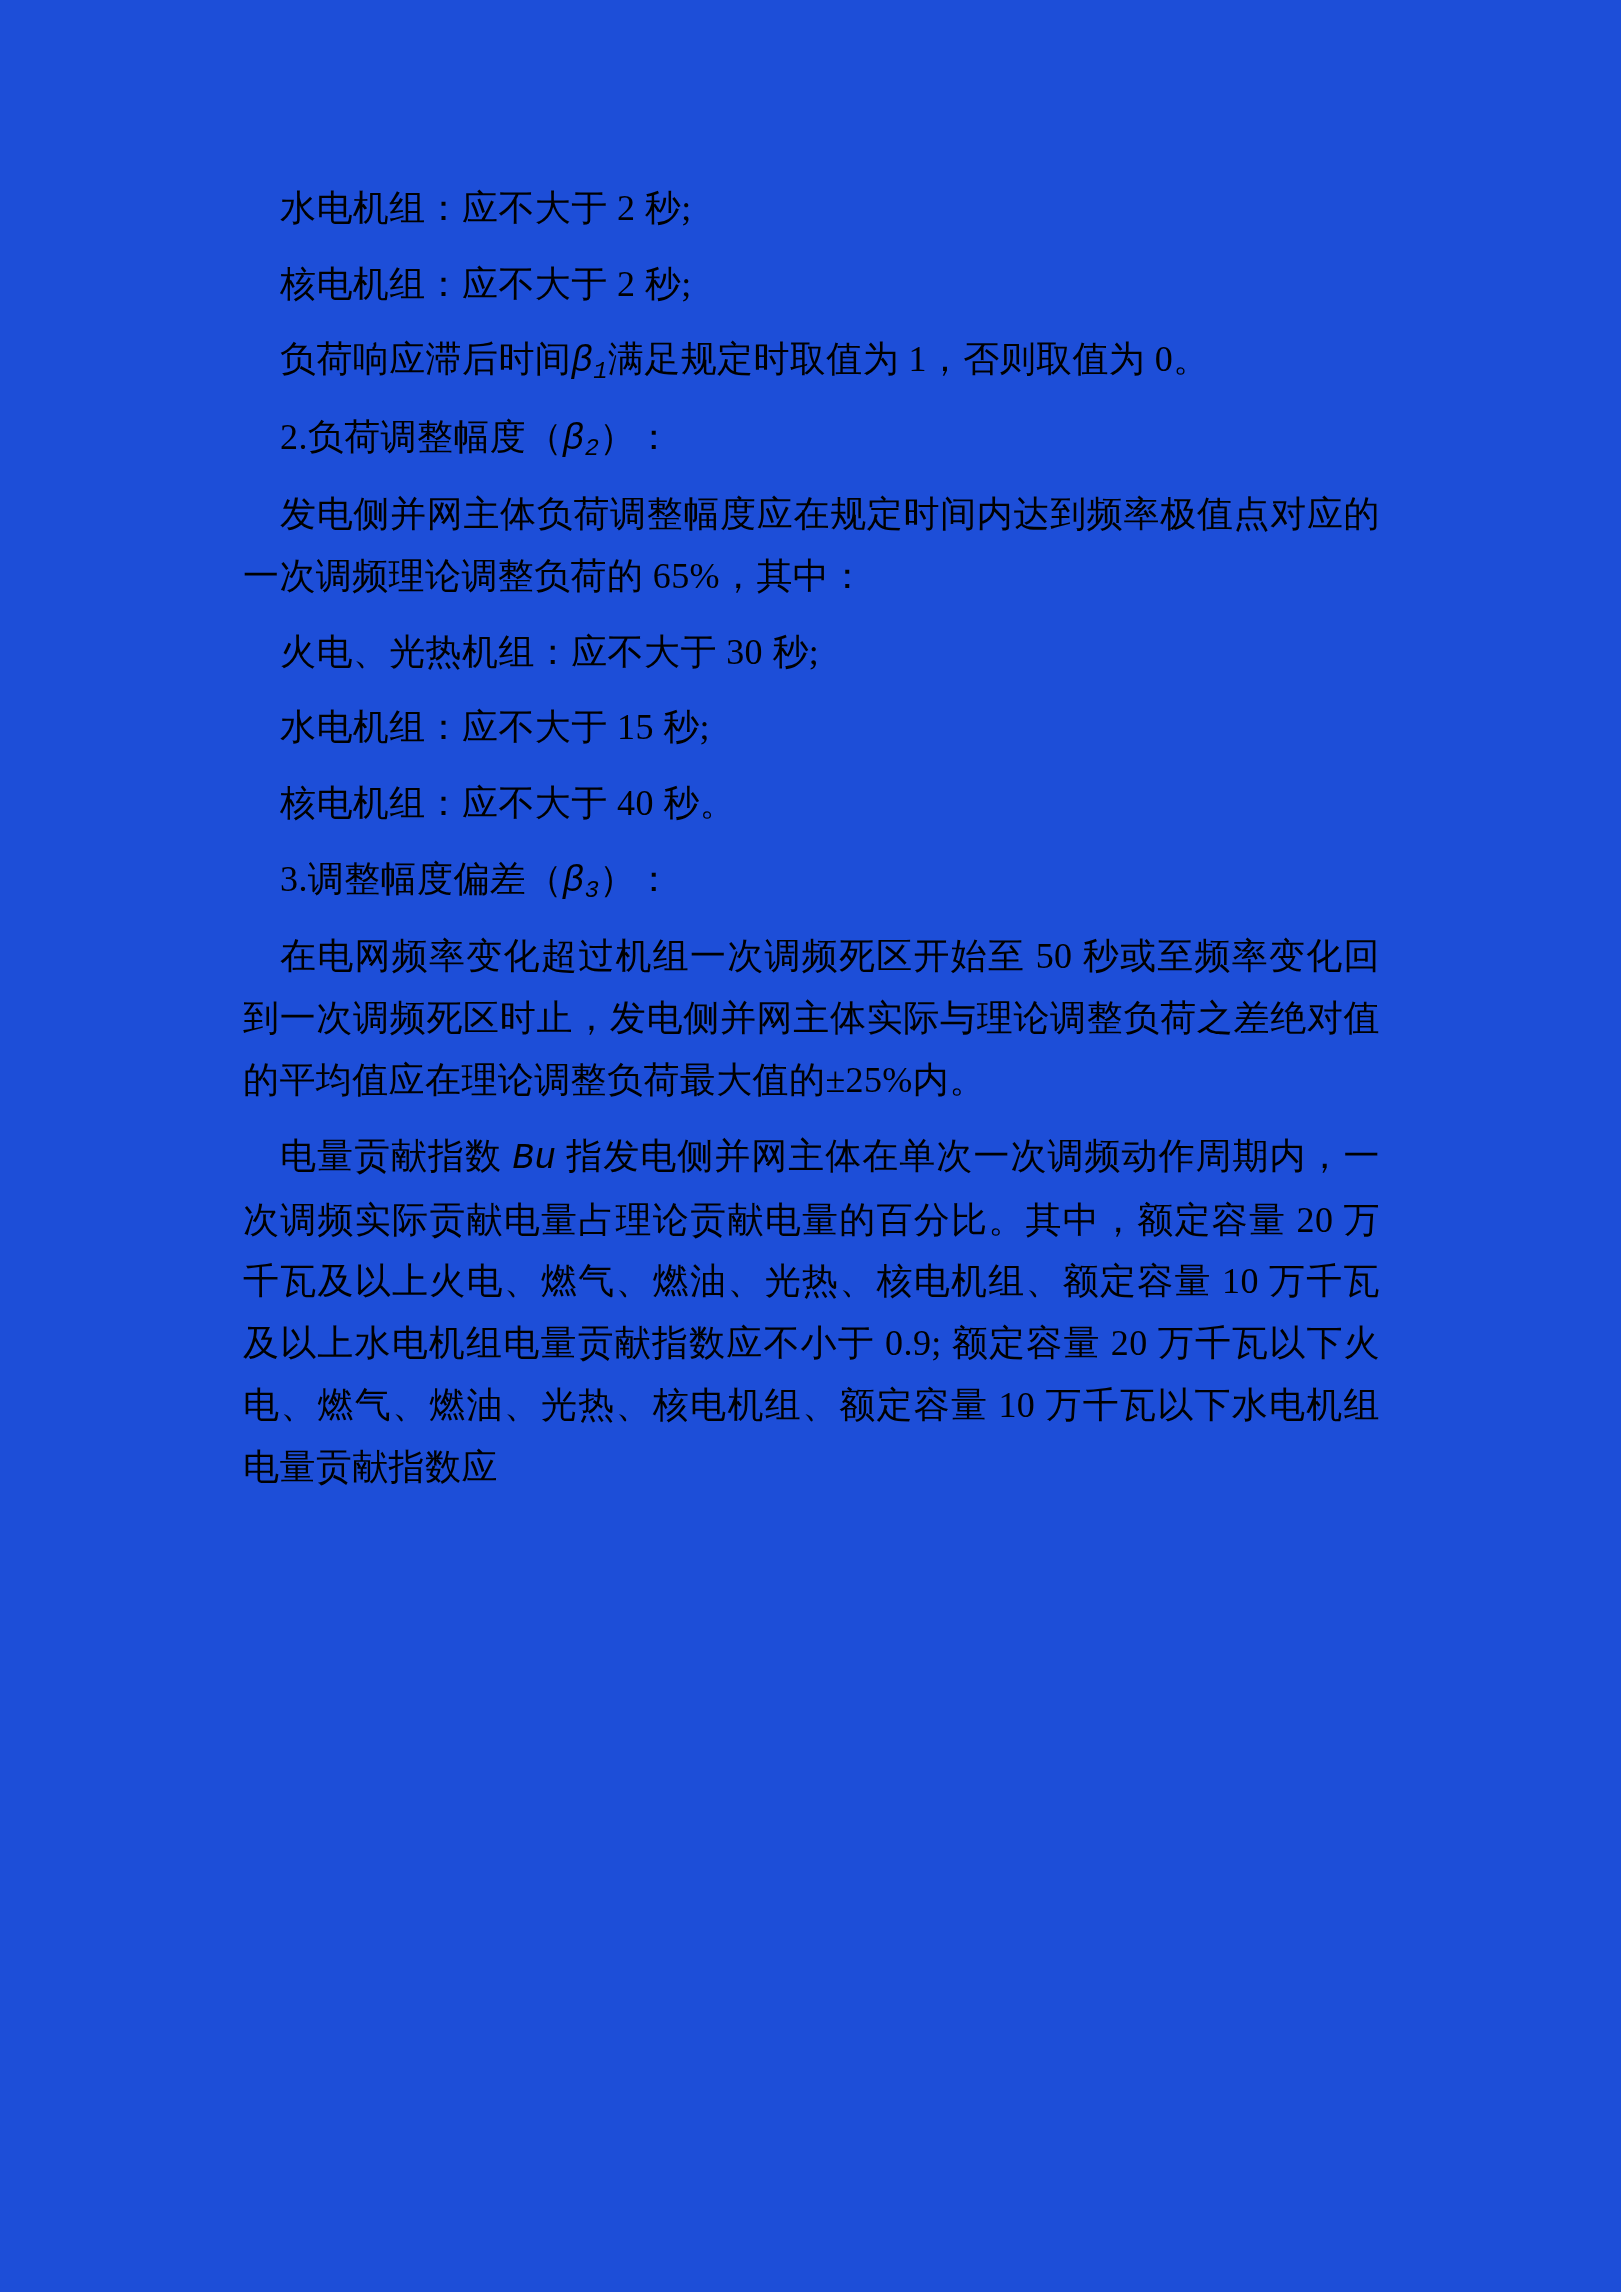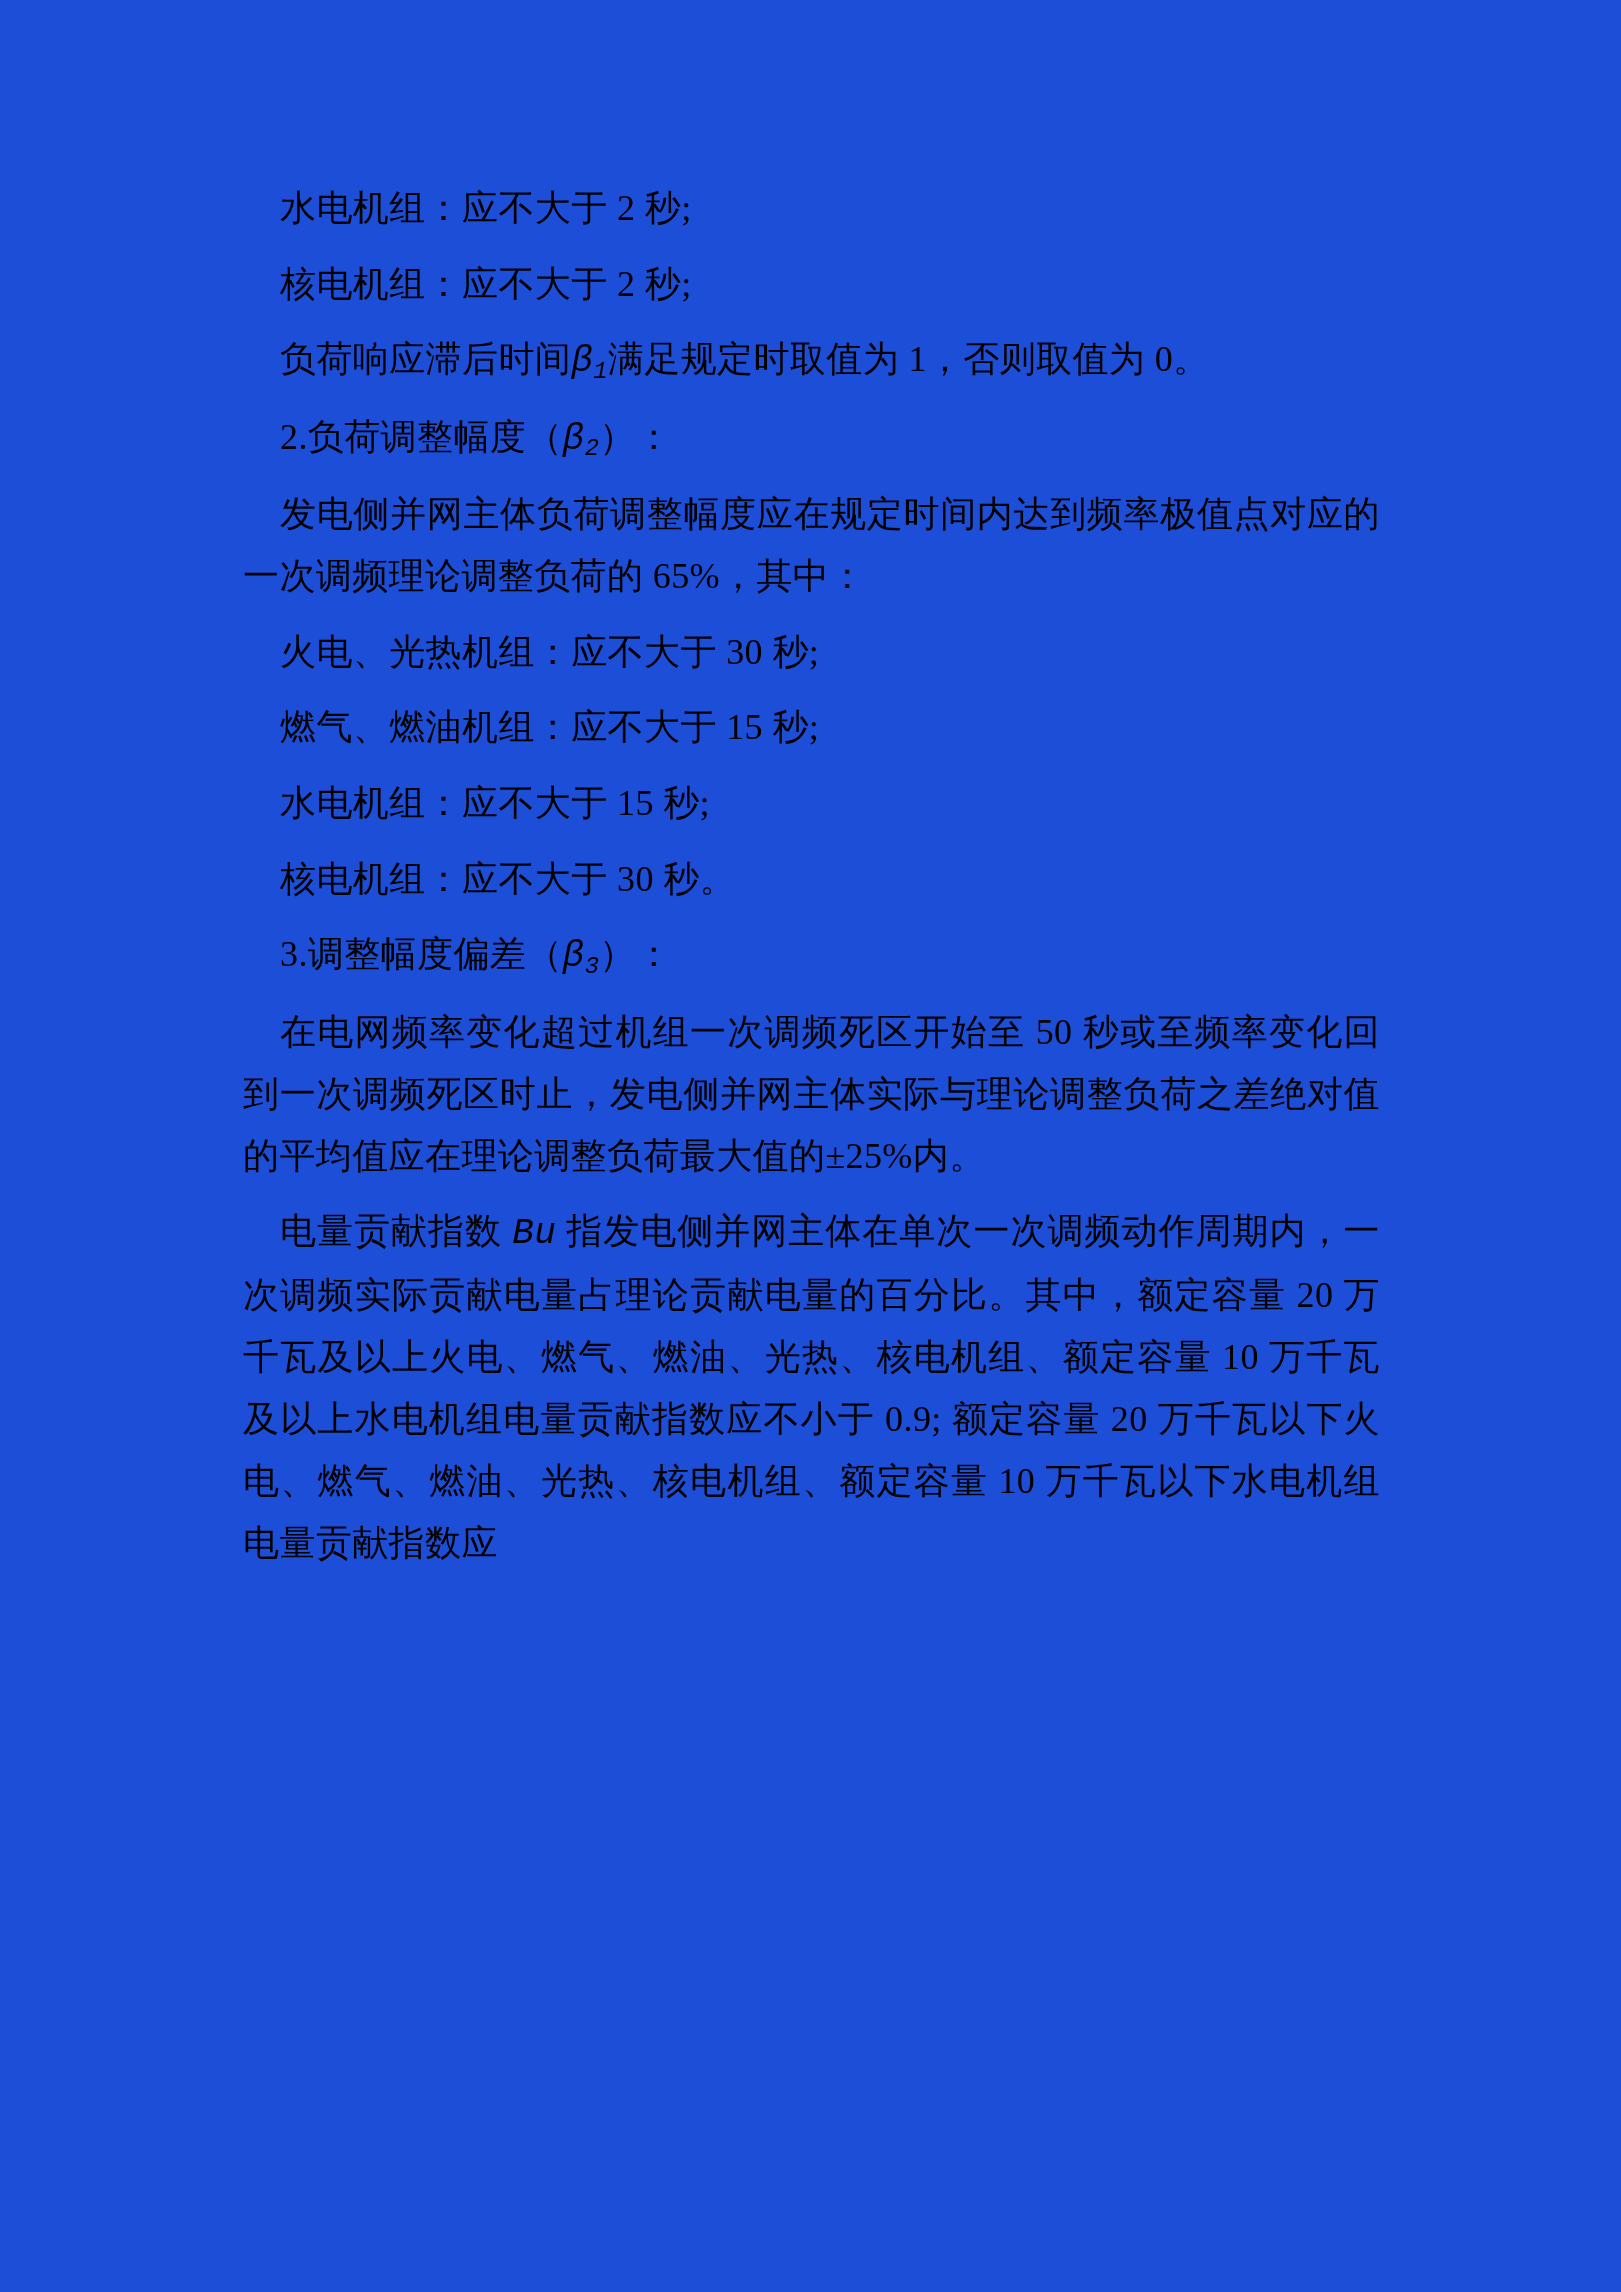--- a/index.html
+++ b/index.html
@@ -82,25 +82,24 @@
     <p class="para indent">核电机组：应不大于 2 秒<span class="latin">;</span></p>
 
     <p class="para indent">负荷响应滞后时间<span class="math-it">β<sub>1</sub></span>满足规定时取值为 1，否则取值为 0。</p>
 
     <p class="para indent">2.负荷调整幅度（<span class="math-it">β<sub>2</sub></span>）：</p>
 
     <p class="para first-indent">发电侧并网主体负荷调整幅度应在规定时间内达到频率极值点对应的一次调频理论调整负荷的 65%，其中：</p>
 
     <p class="para indent">火电、光热机组：应不大于 30 秒<span class="latin">;</span></p>
 
-    <p class="para indent">燃气、燃油机组：应不大于 15 秒<span class="latin">;</span></p>
 
     <p class="para indent">水电机组：应不大于 15 秒<span class="latin">;</span></p>
 
-    <p class="para indent">核电机组：应不大于 30 秒。</p>
+    <p class="para indent">核电机组：应不大于 40 秒。</p>
 
     <p class="para indent">3.调整幅度偏差（<span class="math-it">β<sub>3</sub></span>）：</p>
 
     <p class="para first-indent">在电网频率变化超过机组一次调频死区开始至 50 秒或至频率变化回到一次调频死区时止，发电侧并网主体实际与理论调整负荷之差绝对值的平均值应在理论调整负荷最大值的±25%内。</p>
 
 
     <p class="para first-indent">电量贡献指数 <span class="math-it">Bu</span> 指发电侧并网主体在单次一次调频动作周期内，一次调频实际贡献电量占理论贡献电量的百分比。其中，额定容量 20 万千瓦及以上火电、燃气、燃油、光热、核电机组、额定容量 10 万千瓦及以上水电机组电量贡献指数应不小于 0.9<span class="latin">;</span> 额定容量 20 万千瓦以下火电、燃气、燃油、光热、核电机组、额定容量 10 万千瓦以下水电机组电量贡献指数应</p>
 
   </div>
 

